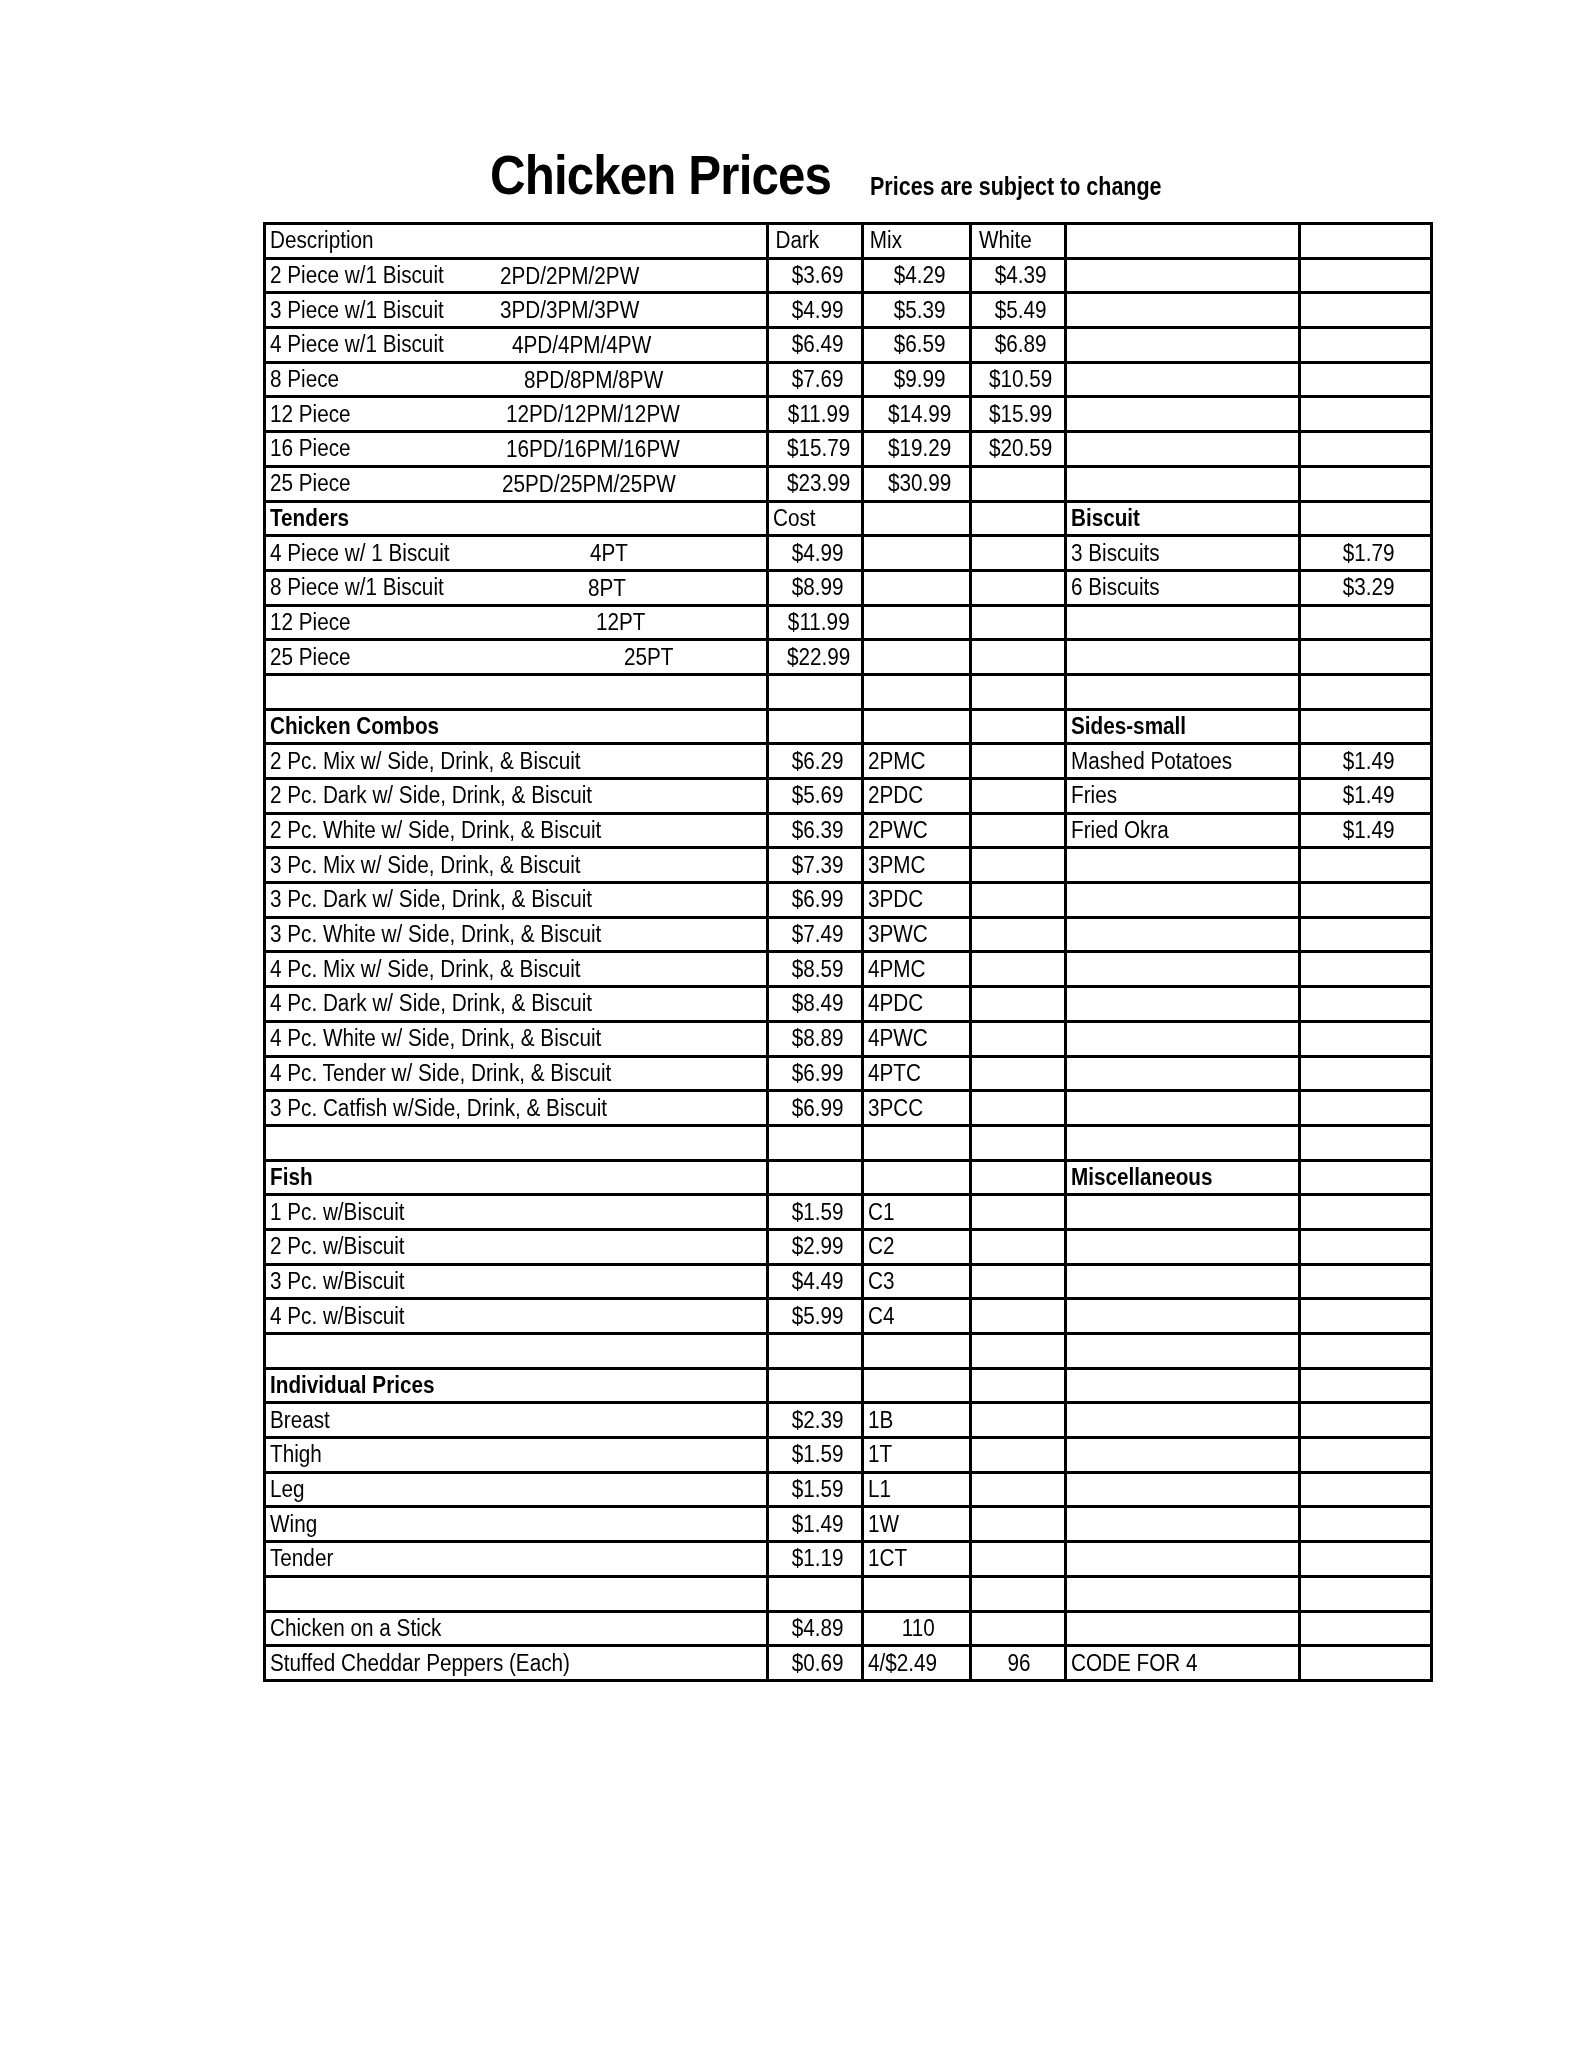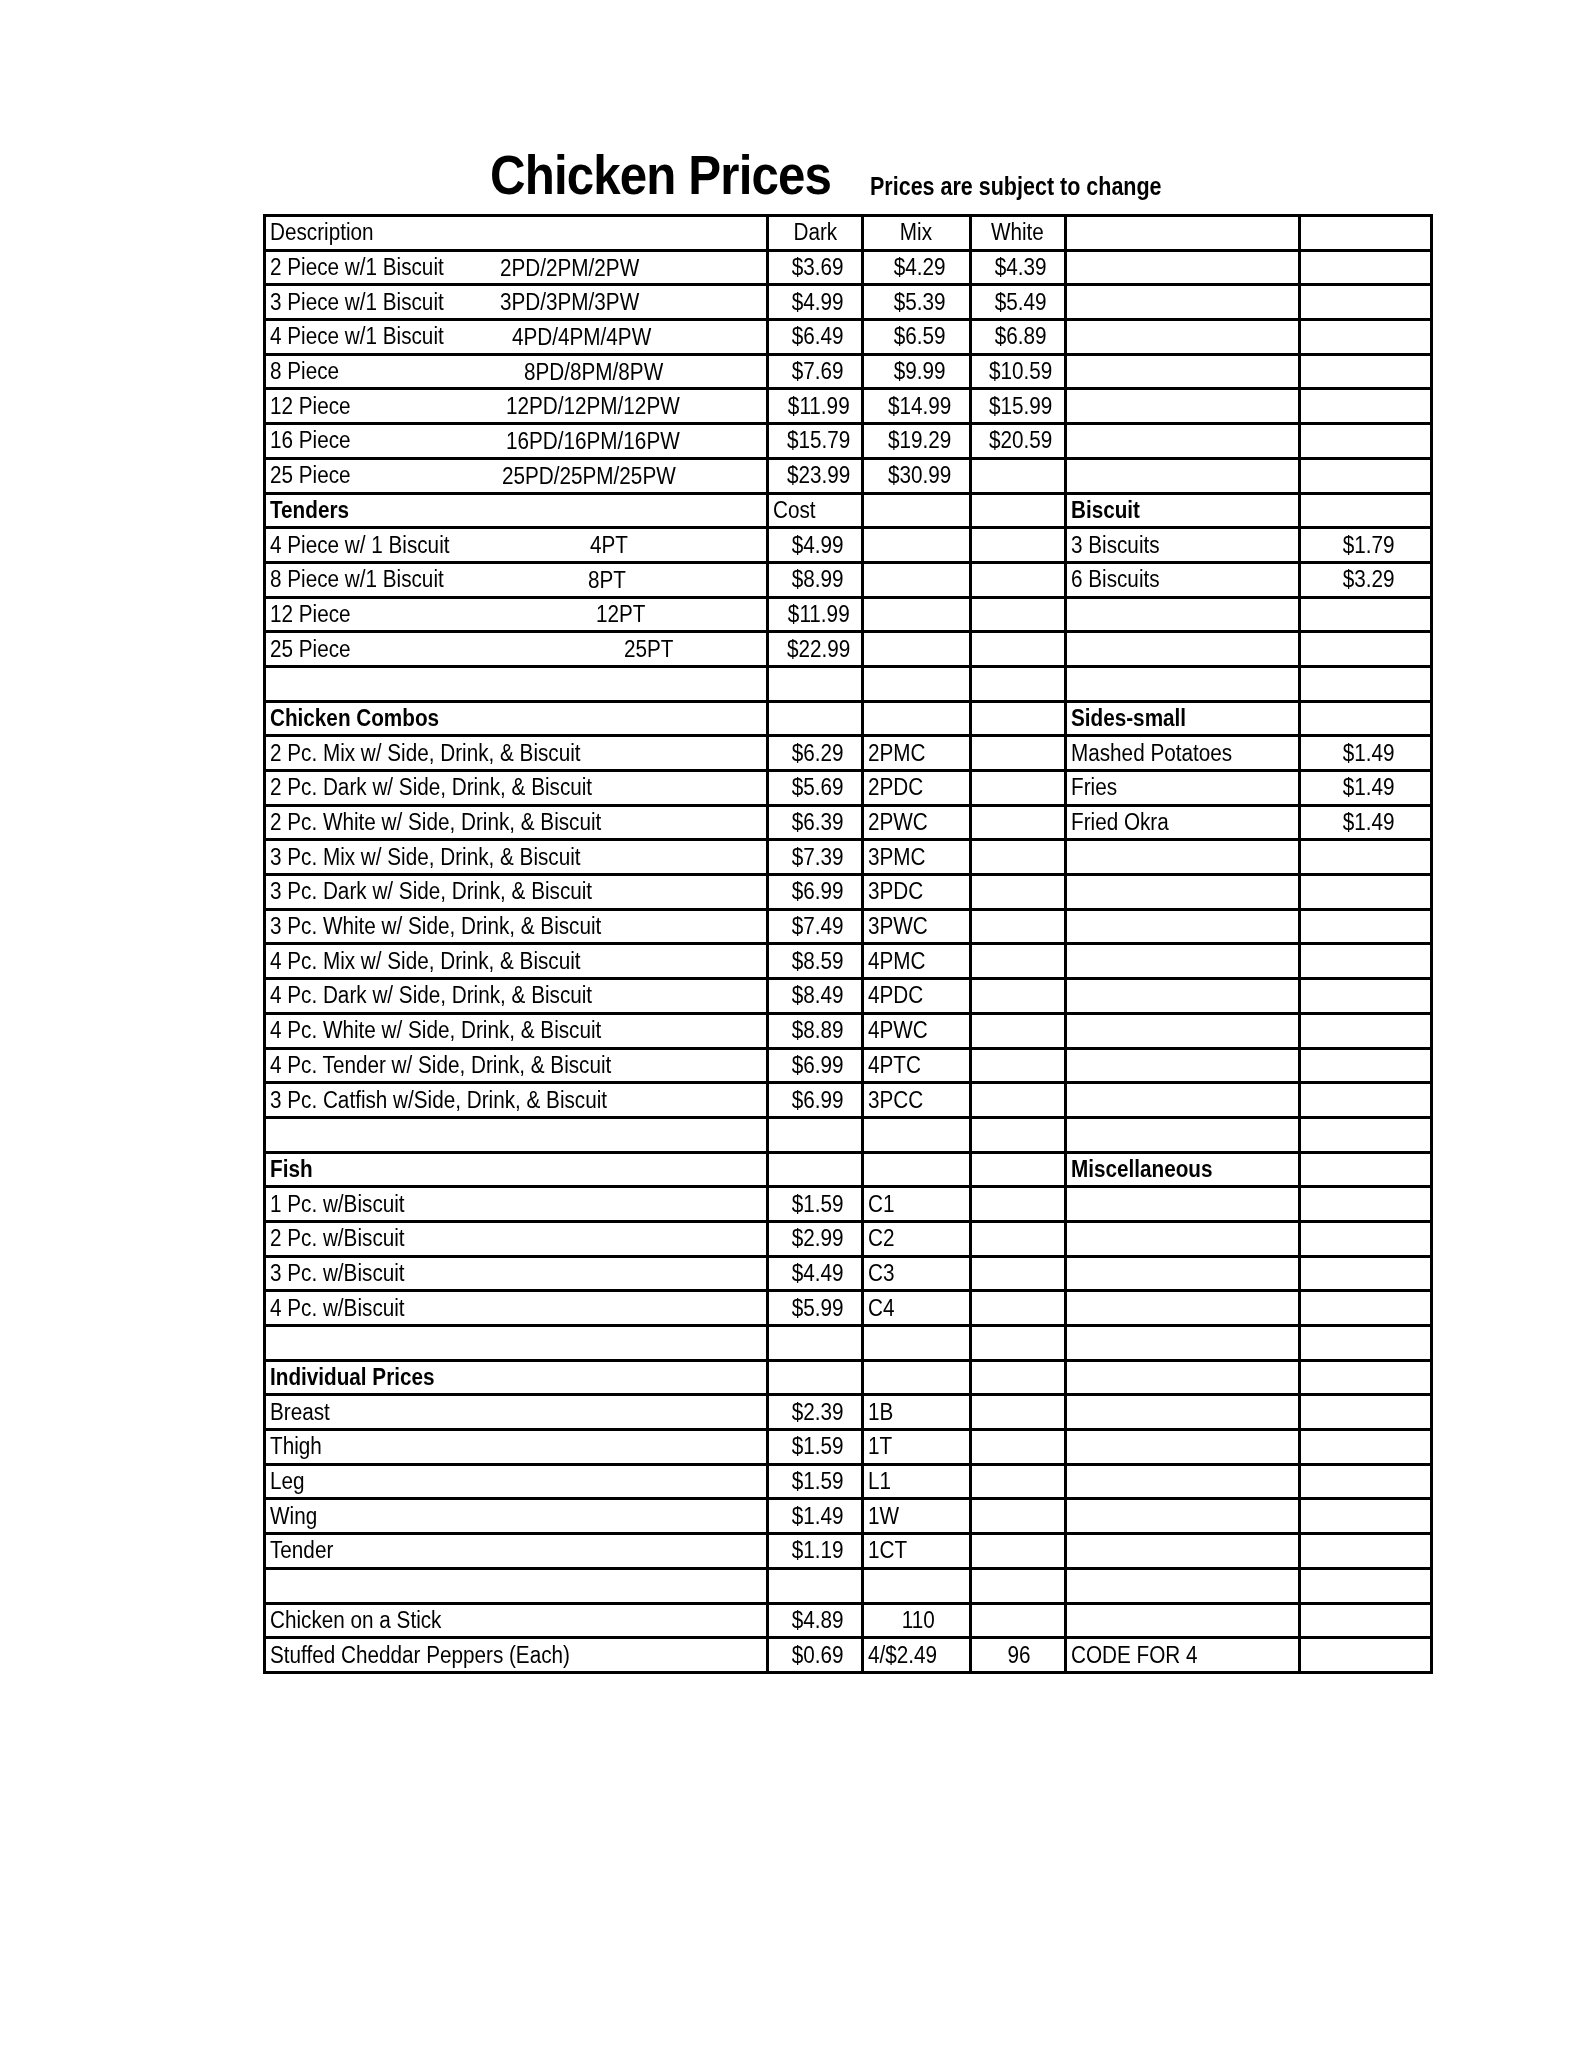--- a/index.html
+++ b/index.html
@@ -1,26 +1,26 @@
 <!DOCTYPE html>
 <html><head>
 <meta charset="utf-8">
 <style>
   html, body { margin:0; padding:0; background:#ffffff; }
   body { width:1582px; height:2048px; position:relative; overflow:hidden; font-family:"Liberation Sans", sans-serif; color:#000; }
   .title-wrap { position:absolute; left:0; top:138px; width:1270px; height:70px; }
   .title { position:absolute; left:490px; top:4px; font-size:56px; font-weight:bold; letter-spacing:-1px; white-space:nowrap; display:inline-block; transform:scaleX(0.88); transform-origin:left; }
   .subtitle { position:absolute; left:870px; top:34px; font-size:25px; font-weight:bold; white-space:nowrap; display:inline-block; transform:scaleX(0.86); transform-origin:left; }
-  table.menu { position:absolute; left:263px; top:214px; border-collapse:collapse; table-layout:fixed; width:1170px; }
+  table.menu { position:absolute; left:263px; top:222px; border-collapse:collapse; table-layout:fixed; width:1170px; }
   table.menu td { border:3px solid #000; height:31.7px; padding:0 4px; font-size:23px; line-height:1; white-space:nowrap; overflow:hidden; vertical-align:middle; }
   .c0 { width:482px; } .c1 { width:91px; } .c2 { width:103px; } .c3 { width:91px; } .c4 { width:225px; } .c5 { width:126px; }
   .t { display:inline-block; transform:scaleX(0.9); transform-origin:left center; }
   .r { text-align:center; }
   .r .t { transform-origin:right center; }
-  .ctr { text-align:center;text-decoration:underline; }
+  .ctr { text-align:left;text-decoration:underline; }
   .ctr .t { transform-origin:center center; }
   .b { font-weight:bold; font-size:24px;text-decoration:underline; }
   .desc { position:relative; }
   .desc .code { position:absolute; top:50%; transform:translateY(-50%) scaleX(0.9); transform-origin:left center; }
 </style>
 </head>
 <body>
 
 <div class="title-wrap">
   <span class="title">Chicken Prices</span>

